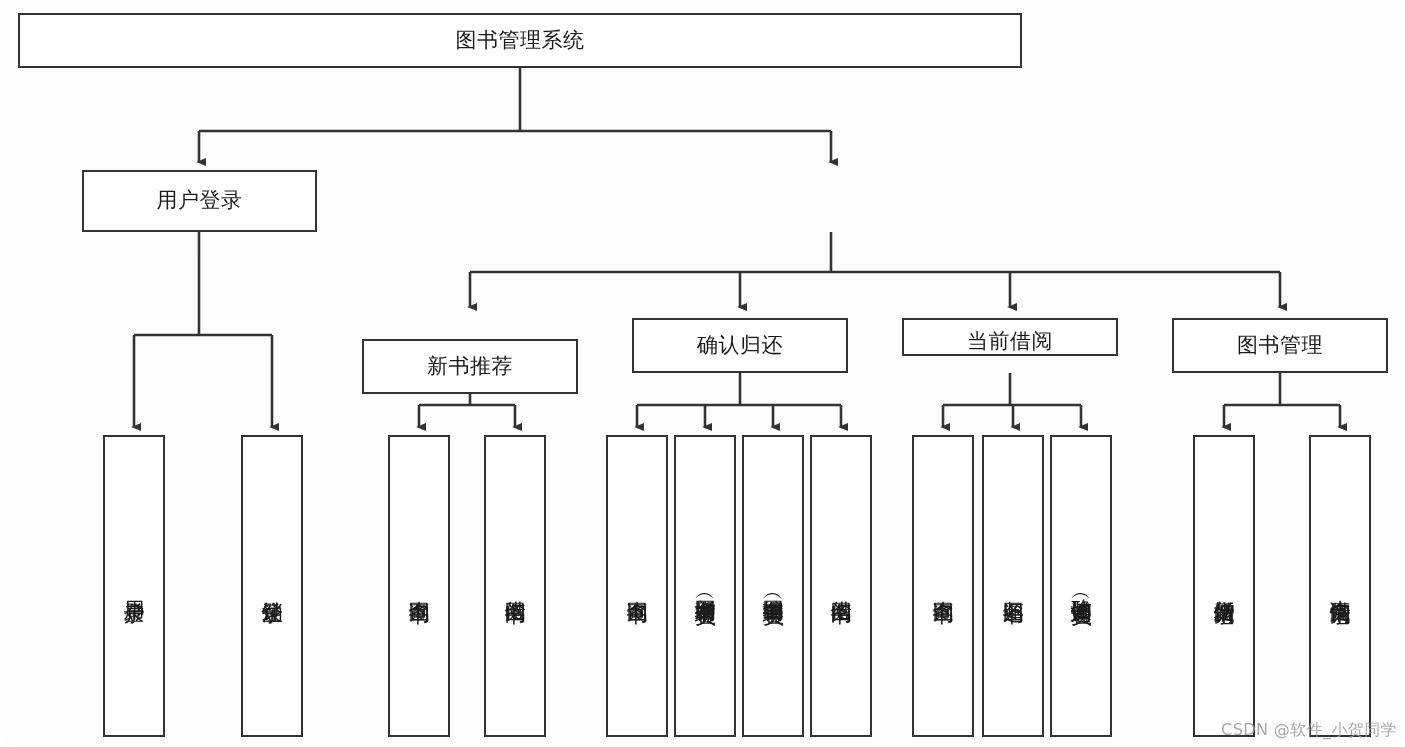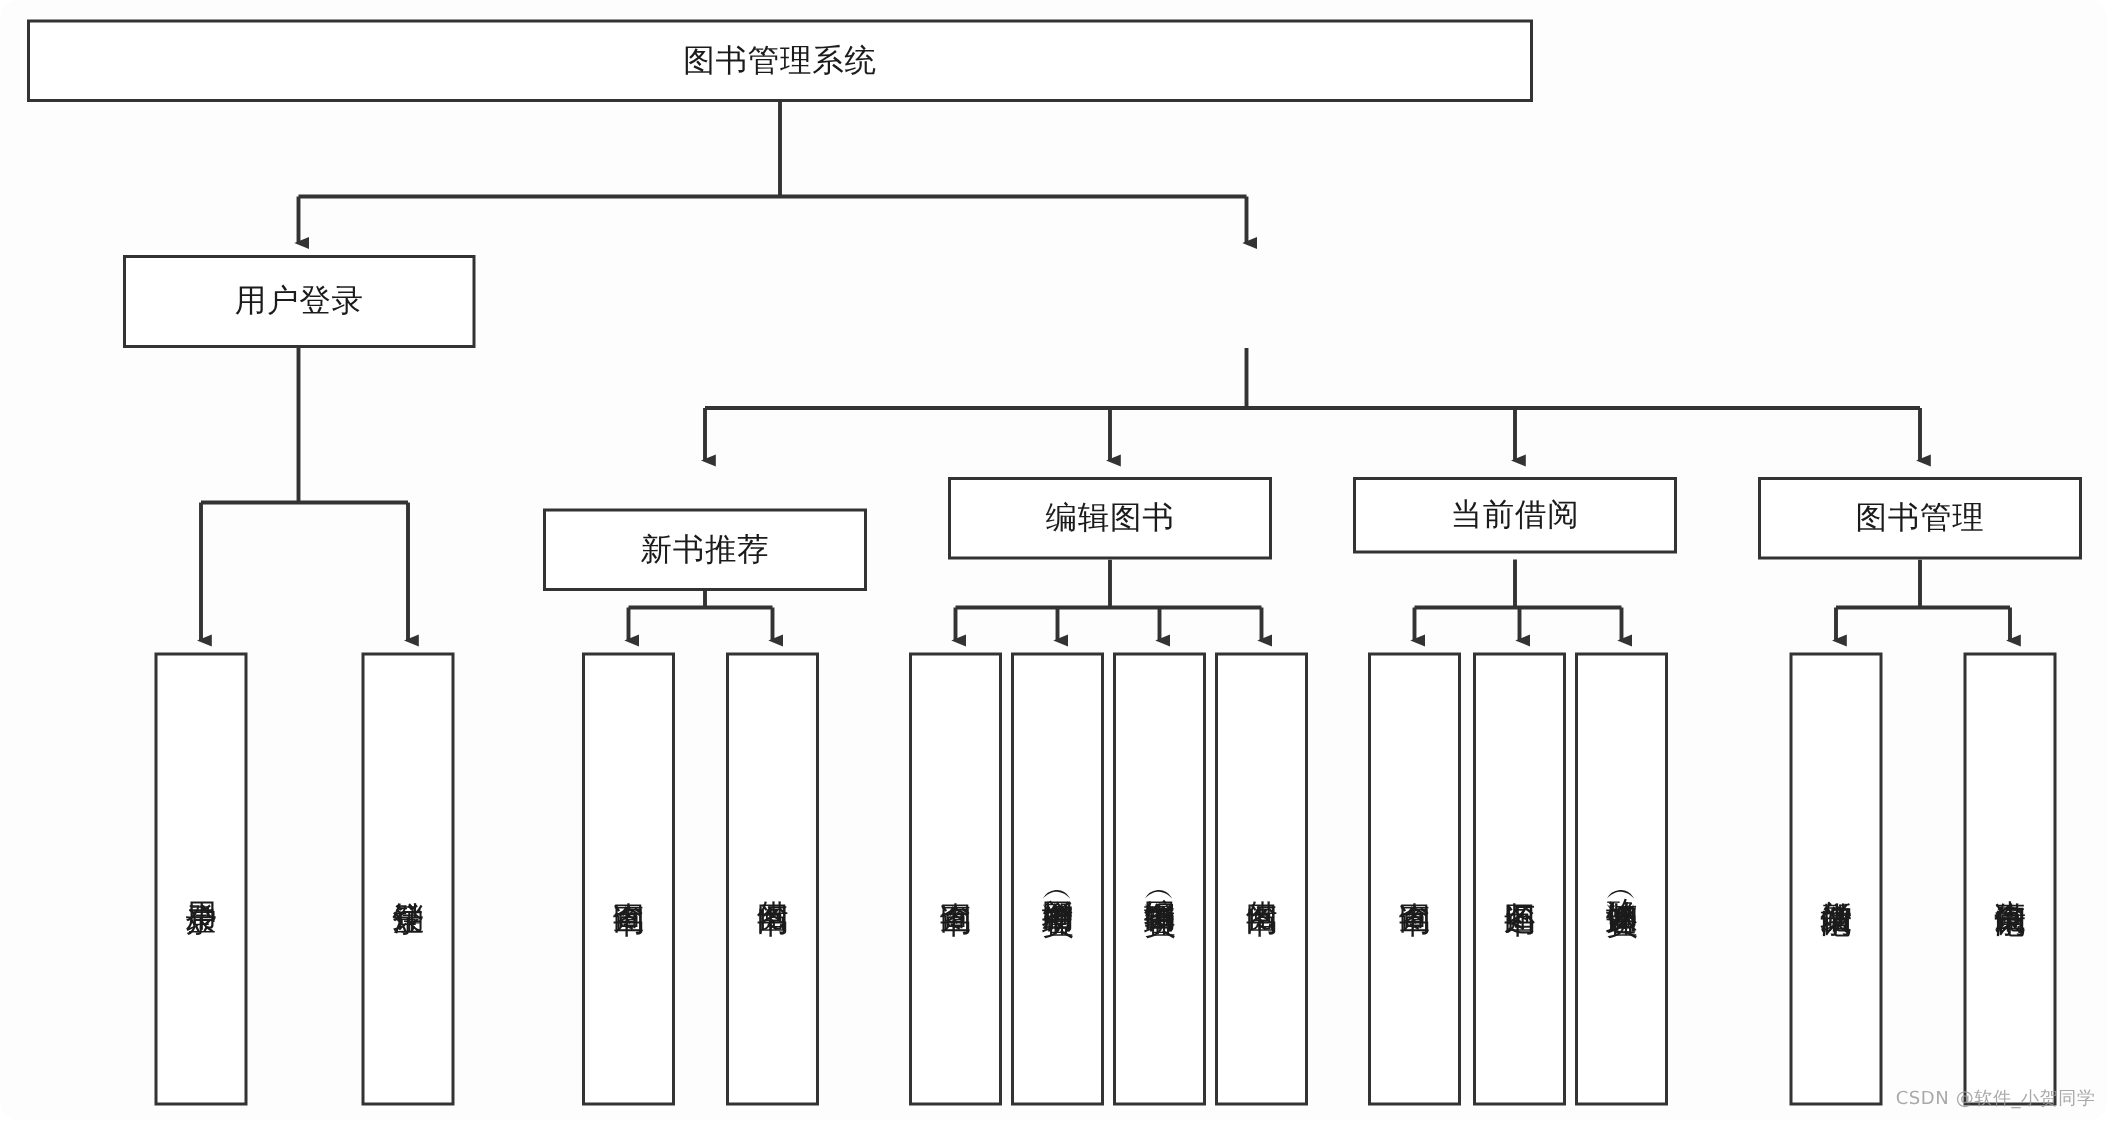--- a/index.html
+++ b/index.html
@@ -50,21 +50,21 @@
     font-size: 21px;
     line-height: 1.25;
     letter-spacing: 1px;
     text-align: center;
     max-height: 288px;
   }
   #watermark {
     position: absolute;
     right: 8px;
     bottom: 6px;
-    font-size: 12px;
+    font-size: 16px;
     color: #9b9b9b;
     white-space: nowrap;
     letter-spacing: 0.4px;
     opacity: 0.85;
     margin-top: 40px;
   }
 </style>
 </head>
 <body>
 
@@ -125,23 +125,23 @@
   </div>
 
   <div class="node node-h" style="left:82px; top:170px; width:235px; height:62px;">
     <span class="label">用户登录</span>
   </div>
 
   <div class="node node-h" style="left:362px; top:318px; width:216px; height:55px;margin-top:21px;">
     <span class="label">新书推荐</span>
   </div>
   <div class="node node-h" style="left:632px; top:318px; width:216px; height:55px;">
-    <span class="label">编辑图书</span>
+    <span class="label">确认归还</span>
   </div>
-  <div class="node node-h" style="left:902px; top:318px; width:216px; height:51px;">
+  <div class="node node-h" style="left:902px; top:318px; width:216px; height:38px;align-items:flex-end;">
     <span class="label">当前借阅</span>
   </div>
   <div class="node node-h" style="left:1172px; top:318px; width:216px; height:55px;">
     <span class="label">图书管理</span>
   </div>
 
   <div class="node node-v" style="left:103px; top:435px; width:62px; height:302px;">
     <span class="label">用户登录</span>
   </div>
   <div class="node node-v" style="left:241px; top:435px; width:62px; height:302px;">

